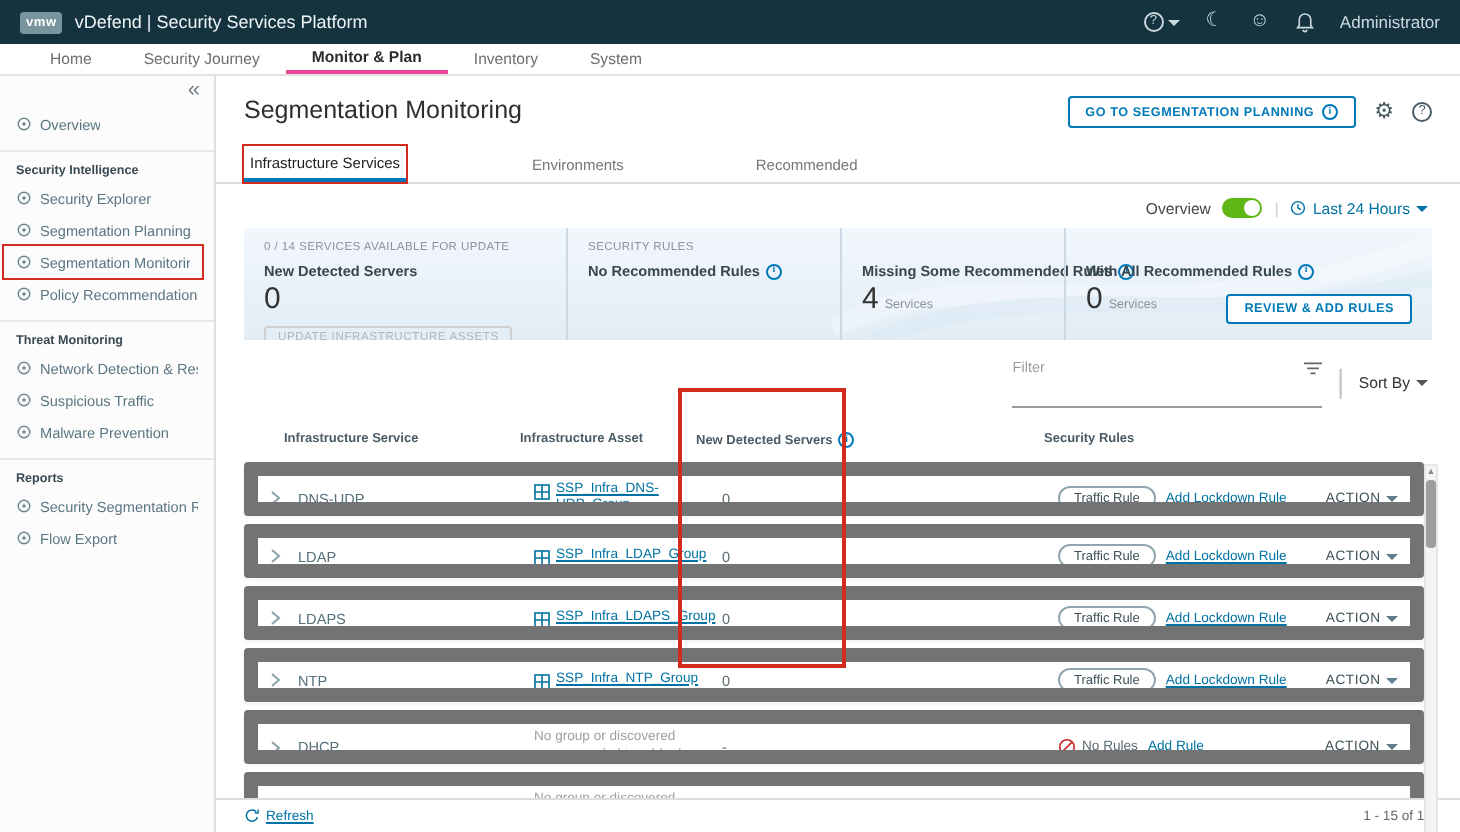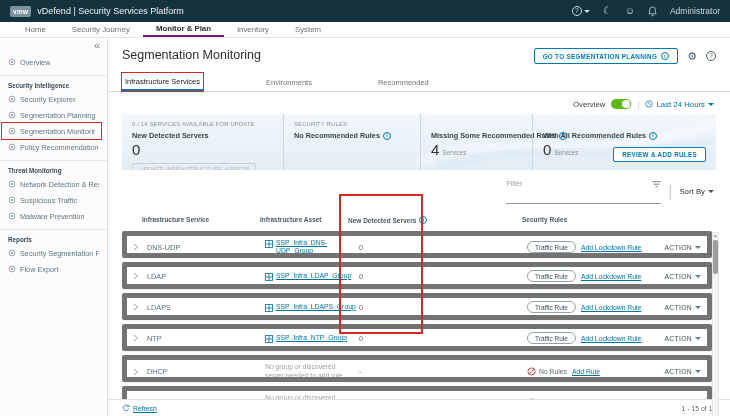--- a/index.html
+++ b/index.html
@@ -13,21 +13,21 @@
   .topbar-title{color:#eef4f6;font-size:9px;}
   .topbar-right{margin-left:auto;display:flex;align-items:center;gap:13px;color:#ccd9de;font-size:8.5px;}
   .icon-grp{display:inline-flex;align-items:center;gap:2px;}
   .qcircle{display:inline-flex;align-items:center;justify-content:center;width:10px;height:10px;border:1px solid currentColor;border-radius:50%;font-size:6.5px;line-height:1;}
   .caret{display:inline-block;width:0;height:0;border-left:3px solid transparent;border-right:3px solid transparent;border-top:3.5px solid currentColor;}
   .uni-icon{font-size:10px;line-height:1;}
 
   
   .navbar{position:absolute;top:22px;left:0;right:0;height:16px;background:#fff;border-bottom:1px solid #e3e3e3;display:flex;align-items:stretch;padding-left:12px;z-index:4;}
   .nav-item{font-size:7.8px;color:#6e6e6e;padding:0 13px;display:flex;align-items:center;cursor:pointer;}
-  .nav-item.active{color:#2b2b2b;font-weight:bold;border-bottom:2px solid #701a75;}
+  .nav-item.active{color:#2b2b2b;font-weight:bold;border-bottom:2px solid #ec4899;}
 
   
   .sidebar{position:absolute;top:38px;left:0;bottom:0;width:108px;background:#fcfcfc;border-right:1px solid #dfdfdf;padding-top:16px;z-index:3;}
   .collapse{position:absolute;top:1px;right:7px;color:#727f86;font-size:11px;cursor:pointer;}
   .side-group + .side-group{border-top:1px solid #e8e8e8;margin-top:5px;}
   .side-title{font-size:6.3px;font-weight:bold;color:#3a4a54;padding:6px 8px 2px;}
   .side-title:empty{display:none;}
   .side-item{display:flex;align-items:center;gap:4px;padding:3.5px 8px;font-size:7.3px;color:#5b7683;cursor:pointer;}
   .side-item .sicon{display:inline-flex;color:#6b8692;flex:none;}
   .side-item .side-label{white-space:nowrap;overflow:hidden;}
@@ -73,21 +73,21 @@
   .filter-input::placeholder{color:#9e9e9e;}
   .sort{font-size:7.8px;color:#333;display:flex;gap:3px;align-items:center;cursor:pointer;}
   .sort .caret{border-top-color:#555;}
 
   
   .table{margin:0 18px 0 14px;position:relative;}
   .thead{display:grid;grid-template-columns:16px 118px 88px 86px 1fr 58px;font-size:6.5px;font-weight:bold;color:#4a5b66;padding:6px 4px 7px;}
   .th-servers{display:flex;align-items:center;gap:3px;}
   .th-servers .info-i{color:#0079b8;}
   .th-rules{padding-left:88px;}
-  .row{display:grid;grid-template-columns:16px 118px 88px 86px 1fr 58px;align-items:center;background:#fff;border:5px solid #737373;border-radius:2px;box-shadow:0 1px 2px rgba(0,0,0,.05);padding:3px 4px;margin-bottom:4px;height:27px;overflow:hidden;font-size:7.3px;}
+  .row{display:grid;grid-template-columns:16px 118px 88px 86px 1fr 58px;align-items:center;background:#fff;border:7px solid #737373;border-radius:2px;box-shadow:0 1px 2px rgba(0,0,0,.05);padding:3px 4px;margin-bottom:4px;height:27px;overflow:hidden;font-size:7.3px;}
   .chev{display:flex;padding-left:2px;cursor:pointer;}
   .svc{color:#56707c;}
   .asset-cell{padding-right:6px;}
   .asset-link{color:#0072a3;text-decoration:underline;display:flex;gap:3px;align-items:flex-start;font-size:6.8px;line-height:1.25;cursor:pointer;}
   .asset-link .gicon{flex:none;margin-top:1px;color:#0072a3;}
   .asset-note{color:#9e9e9e;font-size:6.8px;line-height:1.3;display:block;}
   .servers-cell{color:#5b6b73;padding-left:6px;}
   .rules-cell{display:flex;align-items:center;gap:5px;padding-left:88px;}
   .pill{border:1px solid #90a4ae;border-radius:8px;padding:1.5px 7px;font-size:6.5px;color:#3c4f58;background:#fff;white-space:nowrap;}
   .rule-link{color:#0072a3;text-decoration:underline;font-size:6.8px;white-space:nowrap;cursor:pointer;}

